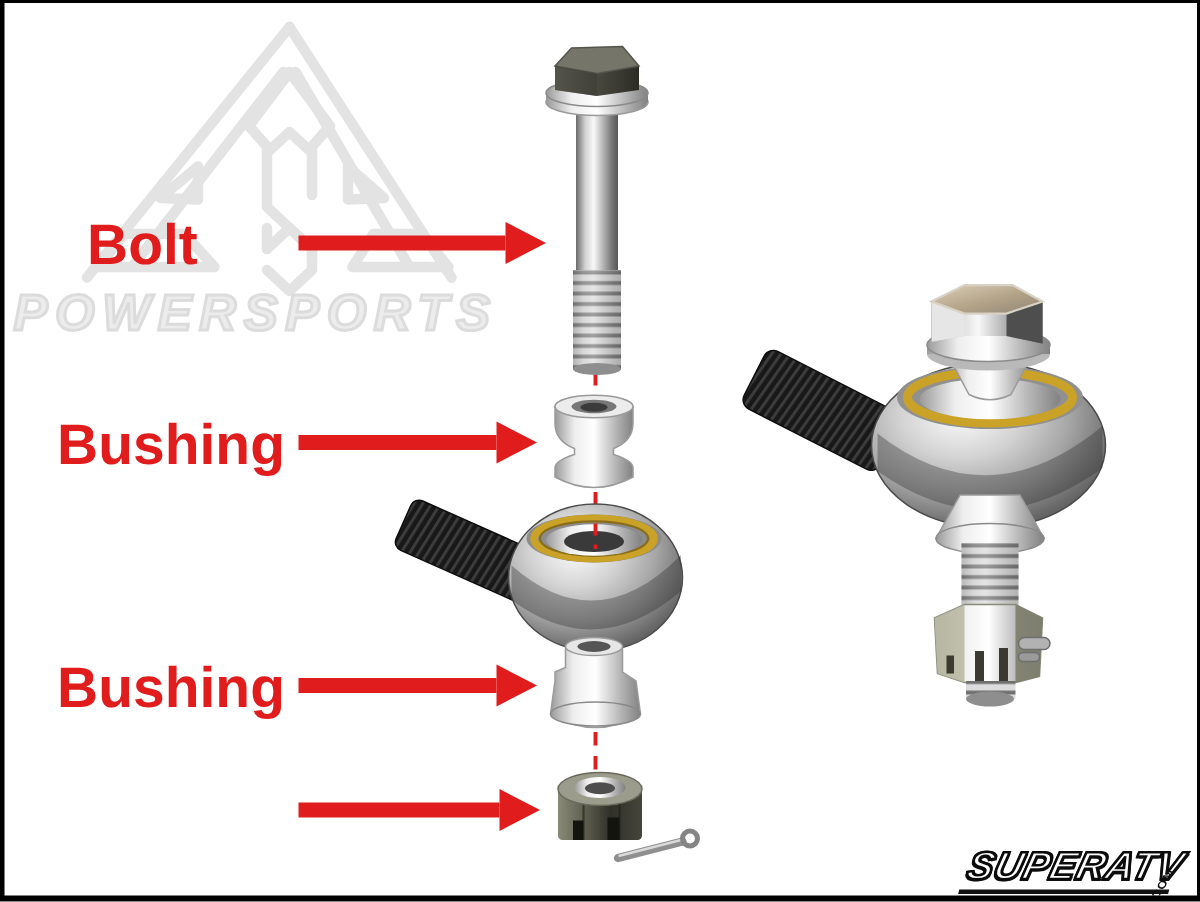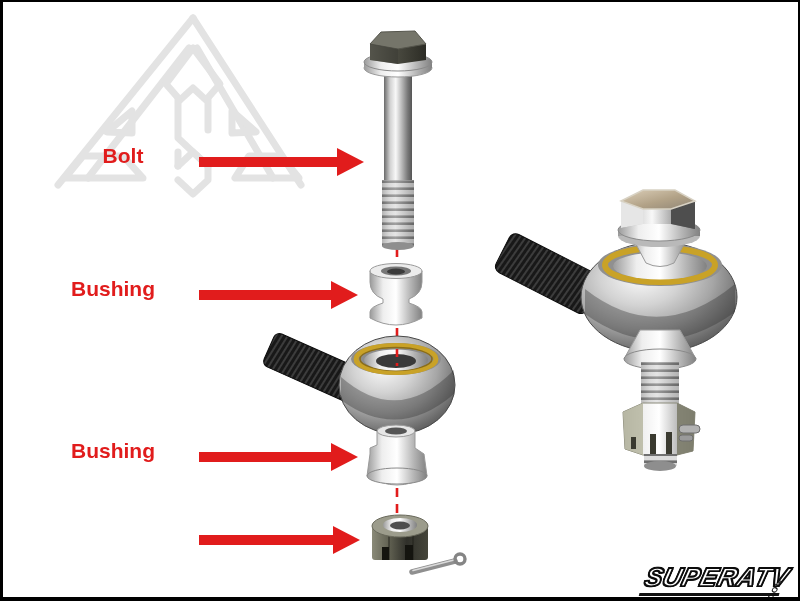--- a/index.html
+++ b/index.html
@@ -24,22 +24,22 @@
   .wm-word{
     position:absolute;left:6px;top:188px;width:340px;
     font-family:"Liberation Sans",sans-serif;
     font-style:italic;font-weight:800;font-size:34px;
     letter-spacing:5px;color:#ececec;
     -webkit-text-stroke:2px #dcdcdc;
     white-space:nowrap;user-select:none;
   }
   
   .label{
-    position:absolute;text-align:center;
-    font-weight:700;font-size:21px;line-height:1.05;
+    position:absolute;text-align:left;
+    font-weight:700;font-size:38px;line-height:1.05;
     color:var(--red);letter-spacing:0px;
   }
   #label-bolt{left:55px;top:143px;width:130px;}
   #label-bushing-1{left:35px;top:276px;width:150px;}
   #label-bushing-2{left:35px;top:438px;width:150px;}
   #label-nut{left:55px;top:521px;width:130px;}
   
   .arrow{position:absolute;height:10px;background:var(--red);}
   .arrow::after{
     content:"";position:absolute;right:-27px;top:-9px;
@@ -94,20 +94,21 @@
 
       <path d="M104,130 L129,109 L129,131 Z"></path>
       <path d="M229,109 L253,130 L229,131 Z"></path>
 
       <path d="M190,46 L163,82 L177,98 L190,86 L203,98 L217,82 Z"></path>
       <path d="M175,98 L175,136 L205,164 L205,178 L190,192 L175,178"></path>
       <path d="M205,98 L205,128 M175,150 L175,164"></path>
       <path d="M175,164 L190,150 L205,164"></path>
     </g>
   </svg>
+  <div class="wm-word">POWERSPORTS</div>
 
   <svg width="800" height="601" viewBox="0 0 800 601" style="position:absolute;left:0;top:0;">
     <defs>
       <linearGradient id="gH" x1="0" y1="0" x2="1" y2="0">
         <stop offset="0" stop-color="#6a6a6a"></stop>
           <stop offset="0.22" stop-color="#d2d2d2"></stop>
         <stop offset="0.42" stop-color="#f8f8f8"></stop>
           <stop offset="0.62" stop-color="#bdbdbd"></stop>
         <stop offset="0.85" stop-color="#777777"></stop>
           <stop offset="1" stop-color="#555555"></stop>

